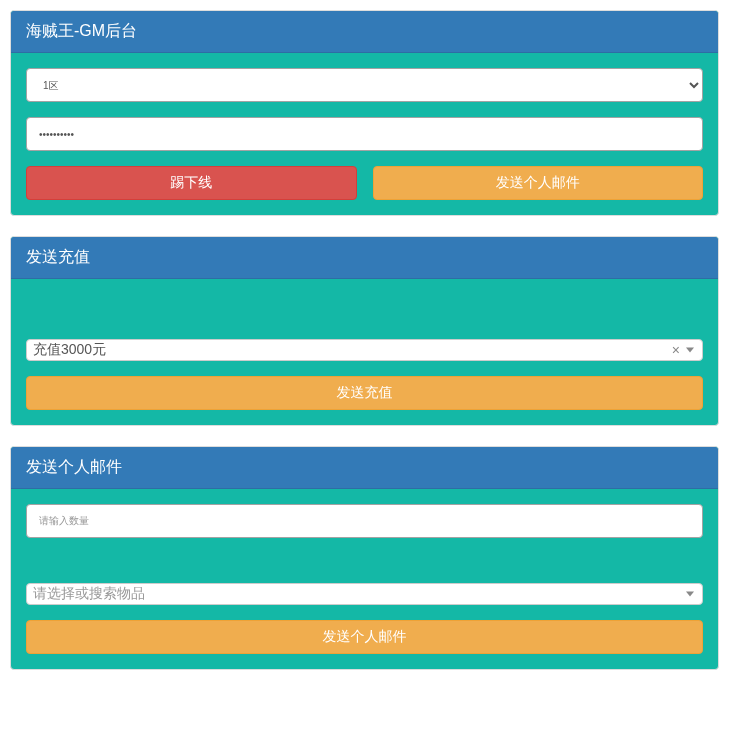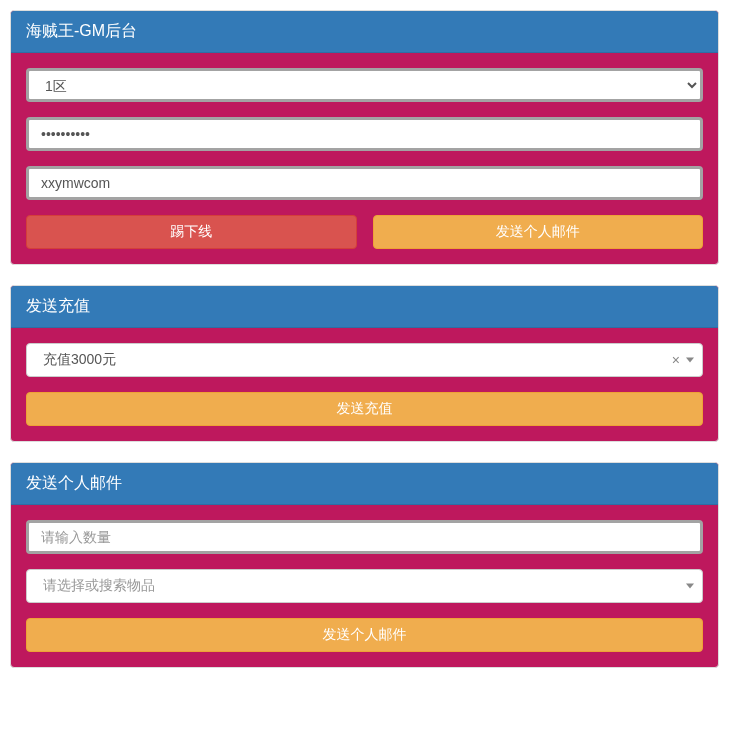--- a/index.html
+++ b/index.html
@@ -7,46 +7,46 @@
   font-family: "Helvetica Neue", Helvetica, Arial, "Microsoft YaHei", sans-serif;
   font-size: 14px;
   color: #333;
   background: #fff;
   padding: 10px;
 }
 .panel {
   border: 1px solid #ddd;
   border-radius: 4px;
   margin-bottom: 20px;
-  background: #be185d;
+  background: #14b8a6;
 }
 .panel-heading {
   background: #337ab7;
   color: #fff;
   padding: 10px 15px;
   border-top-left-radius: 3px;
   border-top-right-radius: 3px;
   border-bottom: 1px solid #2e6da4;
   font-size: 16px;
 }
 .panel-body {
   padding: 15px;
 }
 .form-group { margin-bottom: 15px; }
 .form-group:last-child { margin-bottom: 0; }
 .form-control {
   display: block;
   width: 100%;
   height: 34px;
   padding: 6px 12px;
-  font-size: 14px;
+  font-size: 10px;
   line-height: 1.42857;
   color: #555;
   background: #fff;
-  border: 3px solid #a3a3a3;
+  border: 1px solid #a3a3a3;
   border-radius: 4px;
 }
 .form-control::placeholder { color: #999; }
 select.form-control {
   -webkit-appearance: menulist;
   appearance: menulist;
 }
 .btn {
   display: block;
   width: 100%;
@@ -60,27 +60,28 @@
   color: #fff;
 }
 .btn-danger { background: #d9534f; border-color: #d43f3a; }
 .btn-warning { background: #f0ad4e; border-color: #eea236; }
 .row { display: flex; gap: 16px; }
 .col { flex: 1; }
 .select2 {
   position: relative;
   border: 1px solid #ccc;
   border-radius: 4px;
-  height: 34px;
+  height: 22px;
   background: #fff;
   display: flex;
   align-items: center;
-  padding: 0 30px 0 16px;
+  padding: 0 30px 0 6px;
   color: #555;
   cursor: pointer;
+  margin-top: 45px;
 }
 .select2.placeholder { color: #999; }
 .select2-arrow {
   position: absolute;
   right: 8px;
   top: 50%;
   transform: translateY(-50%);
   width: 0; height: 0;
   border-left: 4px solid transparent;
   border-right: 4px solid transparent;
@@ -102,23 +103,20 @@
 <div class="panel">
   <div class="panel-heading">海贼王-GM后台</div>
   <div class="panel-body">
     <div class="form-group">
       <select class="form-control">
         <option>1区</option>
       </select>
     </div>
     <div class="form-group">
       <input type="password" class="form-control" value="••••••••••" style="">
-    </div>
-    <div class="form-group">
-      <input type="text" class="form-control" value="xxymwcom" style="">
     </div>
     <div class="row">
       <div class="col">
         <button class="btn btn-danger">踢下线</button>
       </div>
       <div class="col">
         <button class="btn btn-warning">发送个人邮件</button>
       </div>
     </div>
   </div>

